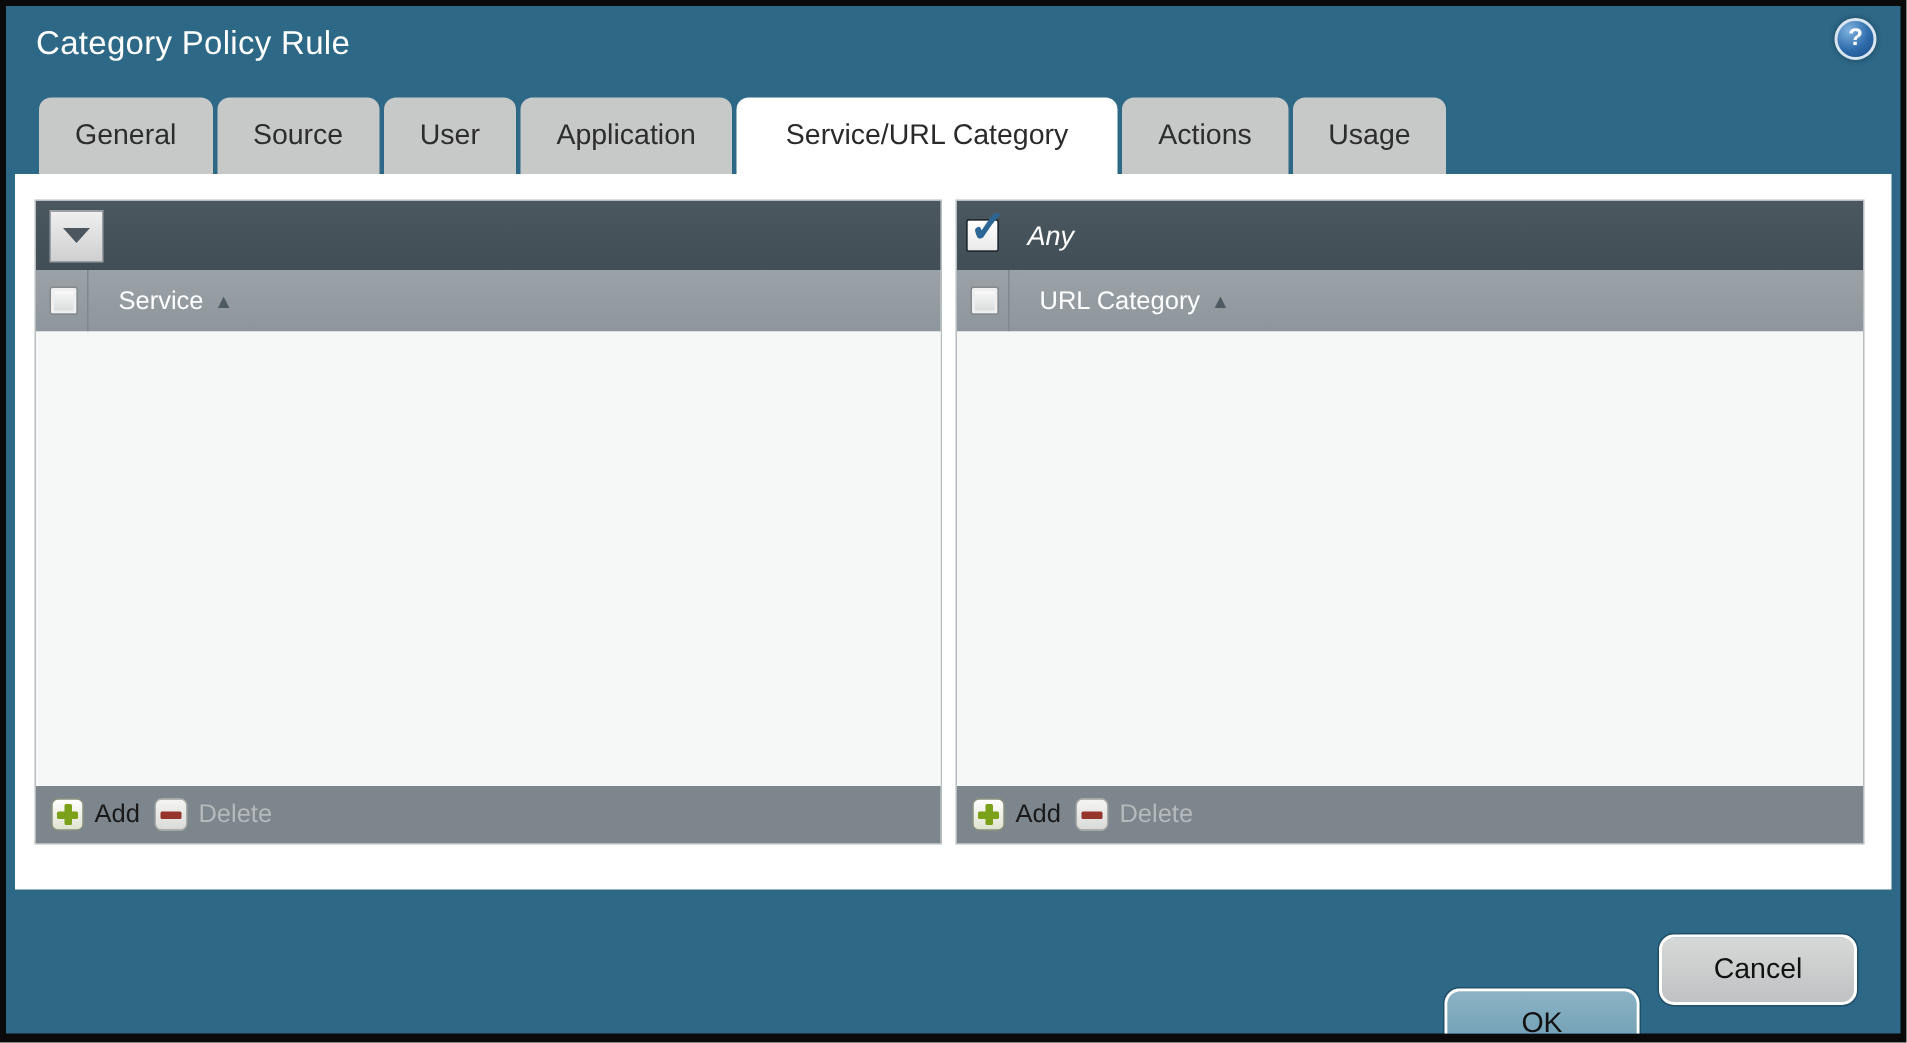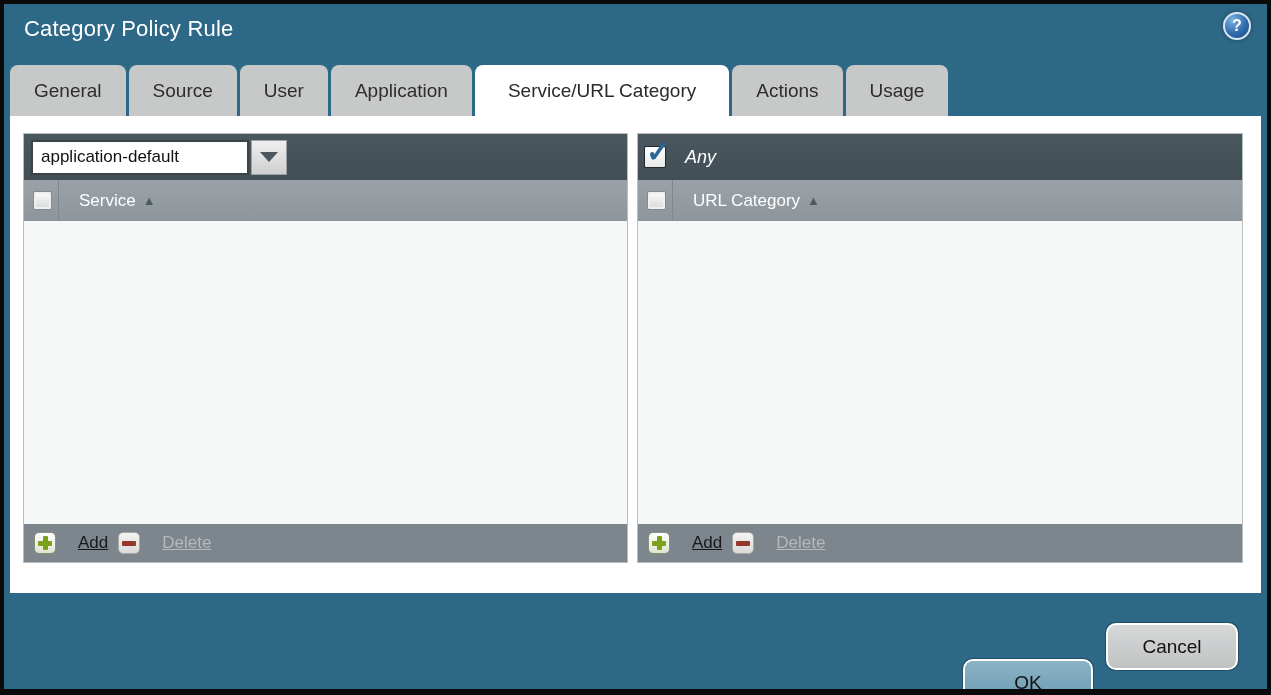--- a/index.html
+++ b/index.html
@@ -26,21 +26,21 @@
     background:radial-gradient(circle at 32% 26%, #7fb3e0 0%, #2f6cab 55%, #174a85 100%);
     border:2px solid #d9e6f2;
     color:#ffffff; font-size:16px; font-weight:bold;
     display:flex; align-items:center; justify-content:center;
     box-shadow:0 0 4px rgba(0,0,0,0.35);
     cursor:pointer;
   }
 
   
   .tabs {
-    position:absolute; left:6px; top:61px; height:51px;
+    position:absolute; left:22px; top:61px; height:51px;
     display:flex; align-items:center;
   }
   .tab {
     height:51px; margin-right:3px; padding:0 24px;
     background:#c7c8c8; border-radius:8px 8px 0 0;
     color:#2d2d2d; font-size:19px;
     display:flex; align-items:center; justify-content:center;
     cursor:pointer; white-space:nowrap;
   }
   .tab.active {
@@ -115,21 +115,21 @@
   .col-label { color:#ffffff; font-size:17px; margin-left:20px; cursor:pointer; }
   .sort { color:#4e5a61; font-size:13px; margin-left:7px; }
 
   .panel-body { flex:1 1 auto; background:#f6f7f7; }
 
   .panel-footer {
     height:38px; flex:0 0 auto; background:#7d868c;
     display:flex; align-items:center;
   }
   .tool-btn { display:flex; align-items:center; cursor:pointer; margin-left:10px; }
-  .tool-btn .lbl { font-size:17px; color:#191919; margin-left:22px;text-decoration:underline; }
+  .tool-btn .lbl { font-size:17px; color:#191919; margin-left:7px; }
   .tool-btn.disabled .lbl { color:#b4b9bc; }
   .tool-icon {
     width:22px; height:22px; border-radius:5px; position:relative;
     flex:0 0 auto;
   }
   .tool-icon.add {
     background:linear-gradient(#ffffff,#dfe3d0);
     border:1px solid #89917e;
   }
   .tool-icon.add::before, .tool-icon.add::after {
@@ -180,21 +180,20 @@
       <div class="tab active">Service/URL Category</div>
       <div class="tab">Actions</div>
       <div class="tab">Usage</div>
     </div>
 
     <div class="content">
 
       <div class="panel left">
         <div class="panel-header">
           <div class="combo">
-            <input class="combo-input" value="application-default" style="">
             <div class="combo-btn">
               <span class="tri-down"></span>
             </div>
           </div>
         </div>
         <div class="col-header">
           <div class="cb-cell">
             <div class="checkbox small"></div>
           </div>
           <div class="col-divider"></div>

